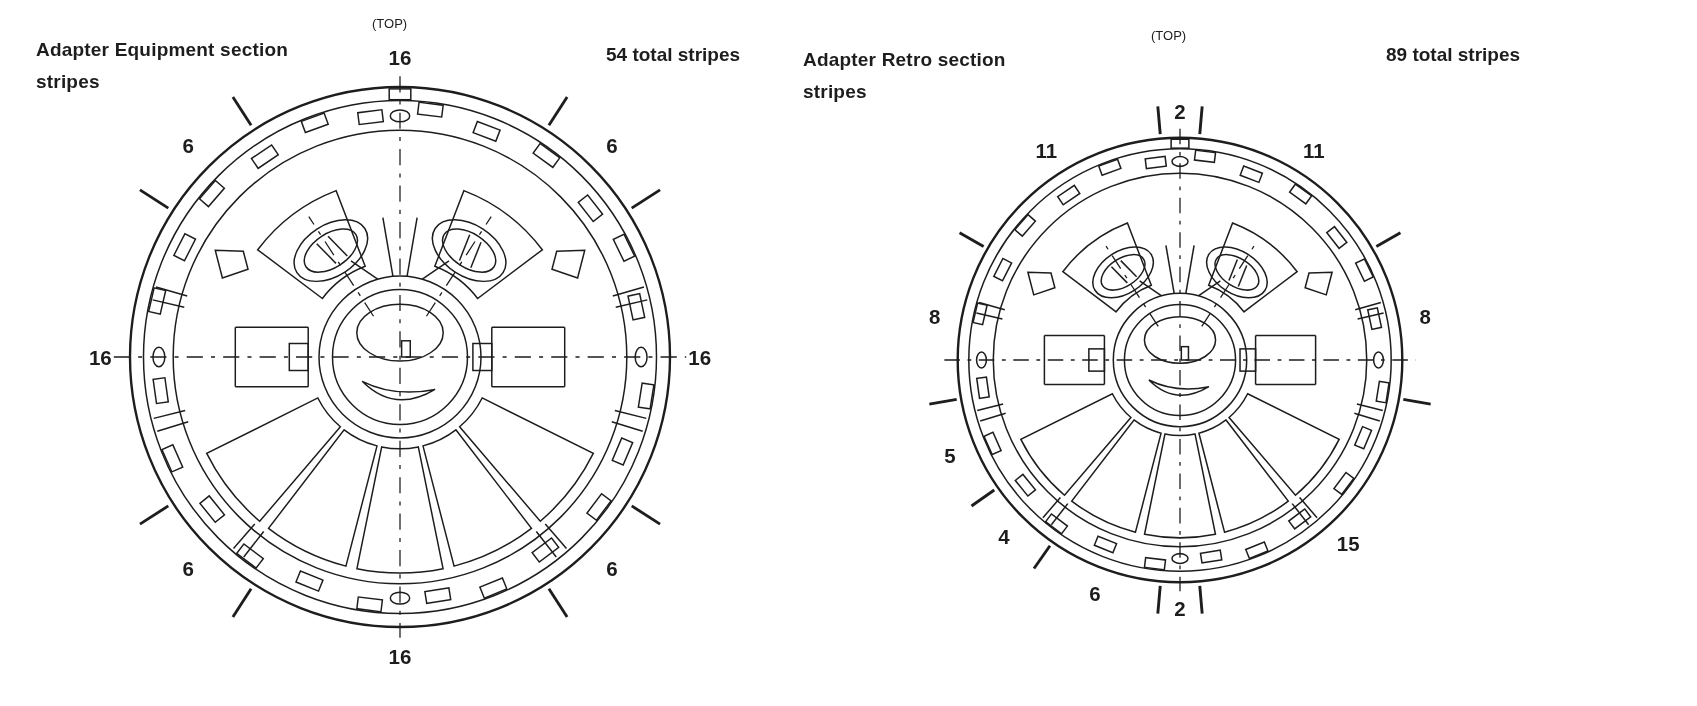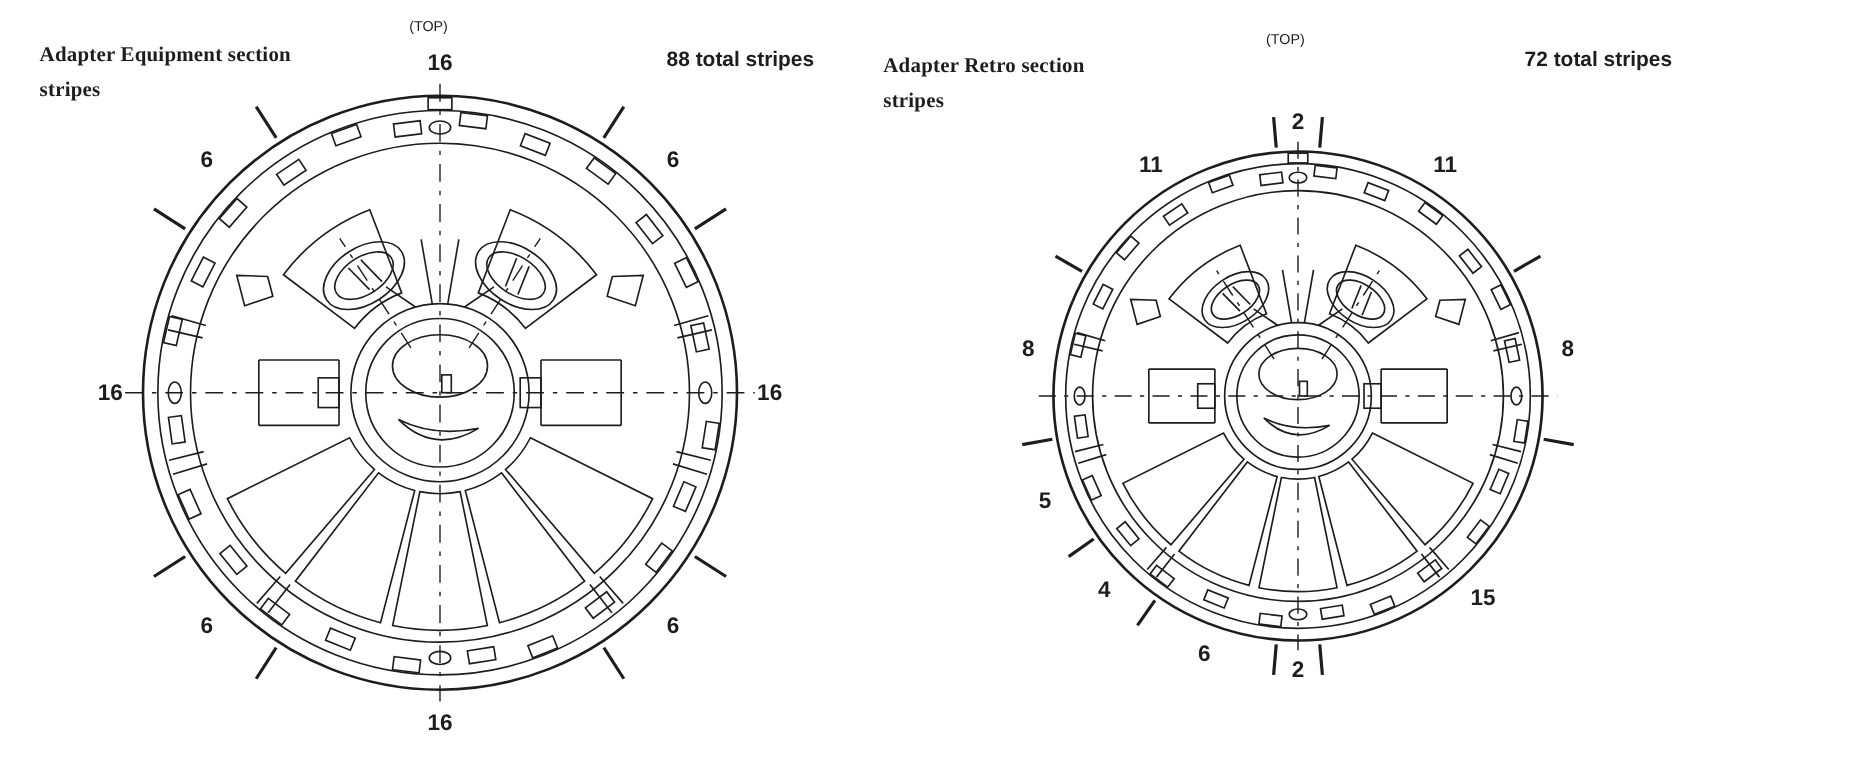--- a/index.html
+++ b/index.html
@@ -4,37 +4,37 @@
 <style>
   html,body{margin:0;padding:0}
   body{
     width:1697px;height:706px;position:relative;overflow:hidden;
     background:#ffffff;color:#1d1d1d;
     font-family:"Liberation Sans", sans-serif;
   }
   .abs{position:absolute}
   .fig-title{
     margin:0;font-size:19px;font-weight:bold;line-height:1.7;
-    white-space:pre-line;letter-spacing:0.2px;font-family:Liberation Serif, serif;
+    white-space:pre-line;letter-spacing:0.2px;
   }
   .top-tag{font-size:13px;font-weight:normal}
   .total-tag{font-size:19px;font-weight:bold}
   .adapter-svg{position:absolute;display:block}
   svg text{font-family:"Liberation Sans", sans-serif}
 </style>
 </head>
 <body>
 
 <main>
 
   <section>
     <h2 class="fig-title abs" style="left:36px;top:34px;width:320px">Adapter Equipment section
 stripes</h2>
     <div class="top-tag abs" style="left:372px;top:16px">(TOP)</div>
-    <div class="total-tag abs" style="left:606px;top:44px">88 total stripes</div>
+    <div class="total-tag abs" style="left:606px;top:44px">54 total stripes</div>
     <svg class="adapter-svg" style="left:49px;top:6px;width:702px;height:702px" viewBox="-130 -130 260 260">
         <g fill="none" stroke="#1d1d1d" stroke-width="0.55" stroke-linecap="butt" stroke-linejoin="miter">
           <circle cx="0" cy="0" r="100" stroke-width="0.8800000000000001"></circle>
           <circle cx="0" cy="0" r="95"></circle>
           <circle cx="0" cy="0" r="84"></circle>
           <circle cx="0" cy="0" r="30"></circle>
           <circle cx="0" cy="0" r="25"></circle>
           <line x1="-106" y1="0" x2="106" y2="0" stroke-dasharray="6 3 1.5 3" stroke-width="0.4675"></line>
           <line x1="0" y1="-104" x2="0" y2="104" stroke-dasharray="6 3 1.5 3" stroke-width="0.4675"></line>
           <line x1="9.8" y1="-15.1" x2="33.77" y2="-52" stroke-dasharray="6 3 1.5 3" stroke-width="0.4675"></line>
@@ -131,21 +131,21 @@
           <text x="-111" y="0" text-anchor="middle" dominant-baseline="central" font-size="7.6" font-weight="bold" fill="#1d1d1d" stroke="none">16</text>
           <text x="-78.49" y="-78.49" text-anchor="middle" dominant-baseline="central" font-size="7.6" font-weight="bold" fill="#1d1d1d" stroke="none">6</text>
         </g>
       </svg>
   </section>
 
   <section>
     <h2 class="fig-title abs" style="left:803px;top:44px;width:300px">Adapter Retro section
 stripes</h2>
     <div class="top-tag abs" style="left:1151px;top:28px">(TOP)</div>
-    <div class="total-tag abs" style="left:1386px;top:44px">72 total stripes</div>
+    <div class="total-tag abs" style="left:1386px;top:44px">89 total stripes</div>
     <svg class="adapter-svg" style="left:891px;top:71px;width:578px;height:578px" viewBox="-130 -130 260 260">
         <g fill="none" stroke="#1d1d1d" stroke-width="0.68" stroke-linecap="butt" stroke-linejoin="miter">
           <circle cx="0" cy="0" r="100" stroke-width="1.088"></circle>
           <circle cx="0" cy="0" r="95"></circle>
           <circle cx="0" cy="0" r="84"></circle>
           <circle cx="0" cy="0" r="30"></circle>
           <circle cx="0" cy="0" r="25"></circle>
           <line x1="-106" y1="0" x2="106" y2="0" stroke-dasharray="7 3.4 1.7 3.4" stroke-width="0.5780000000000001"></line>
           <line x1="0" y1="-104" x2="0" y2="104" stroke-dasharray="7 3.4 1.7 3.4" stroke-width="0.5780000000000001"></line>
           <line x1="9.8" y1="-15.1" x2="33.77" y2="-52" stroke-dasharray="7 3.4 1.7 3.4" stroke-width="0.5780000000000001"></line>

